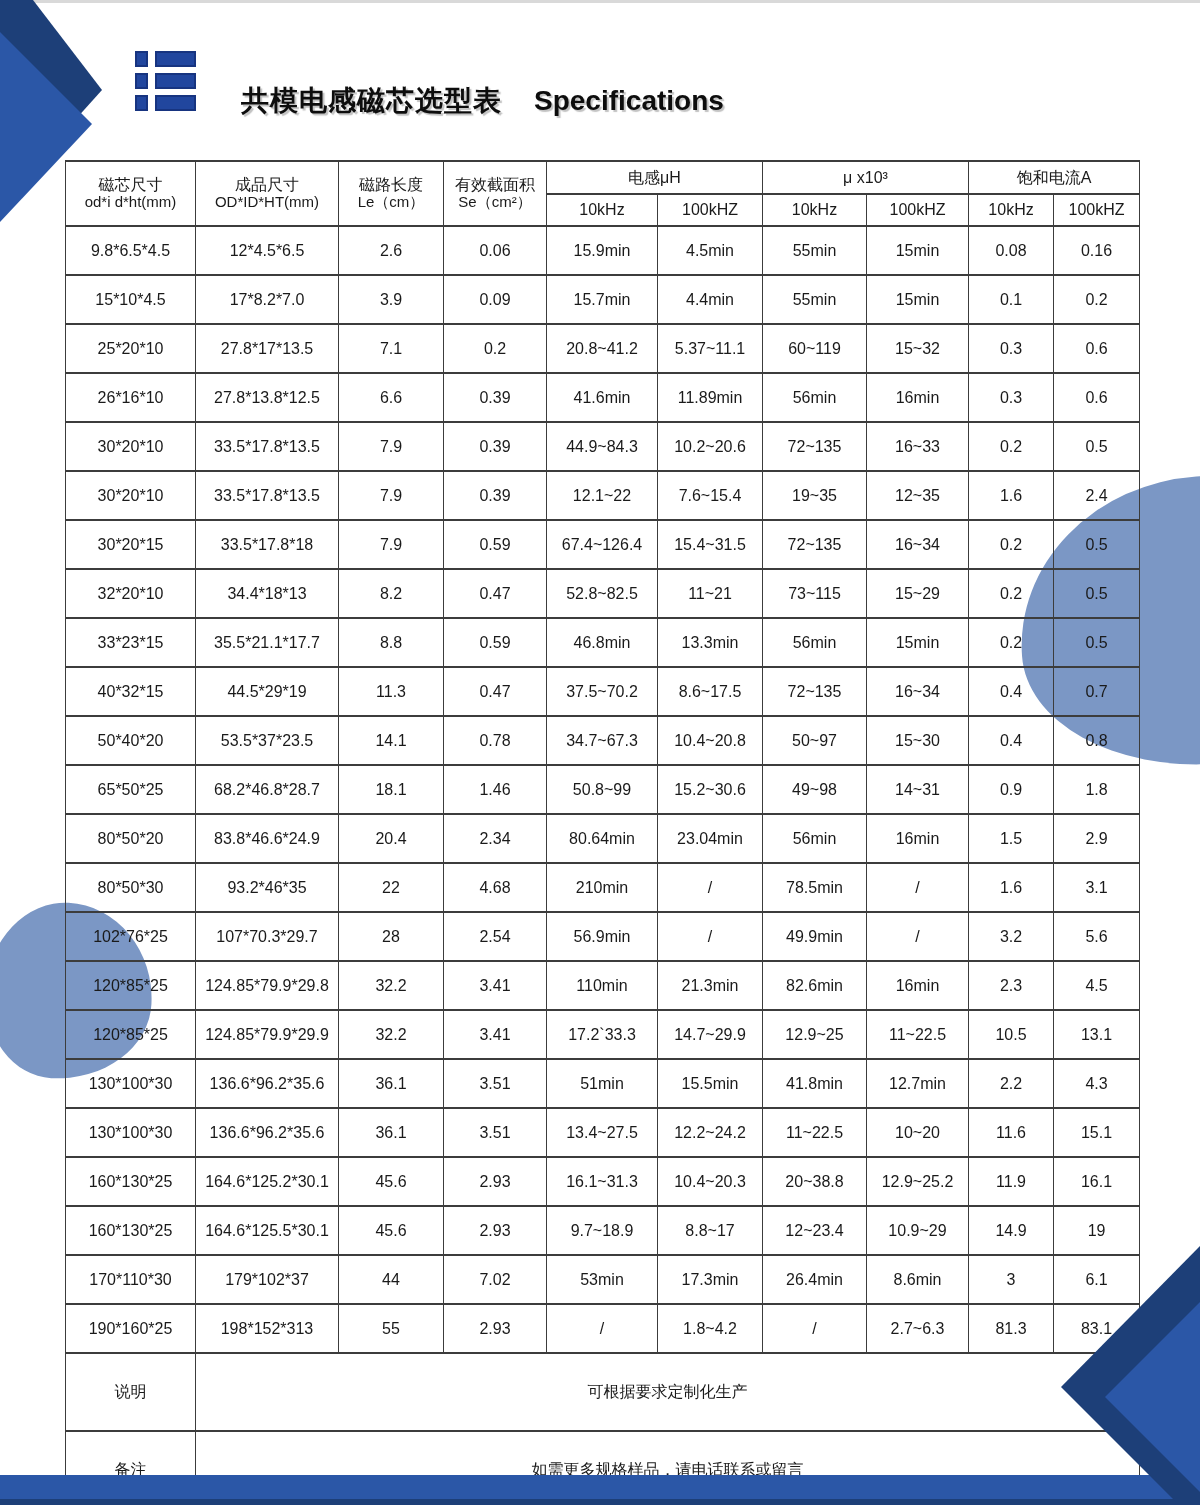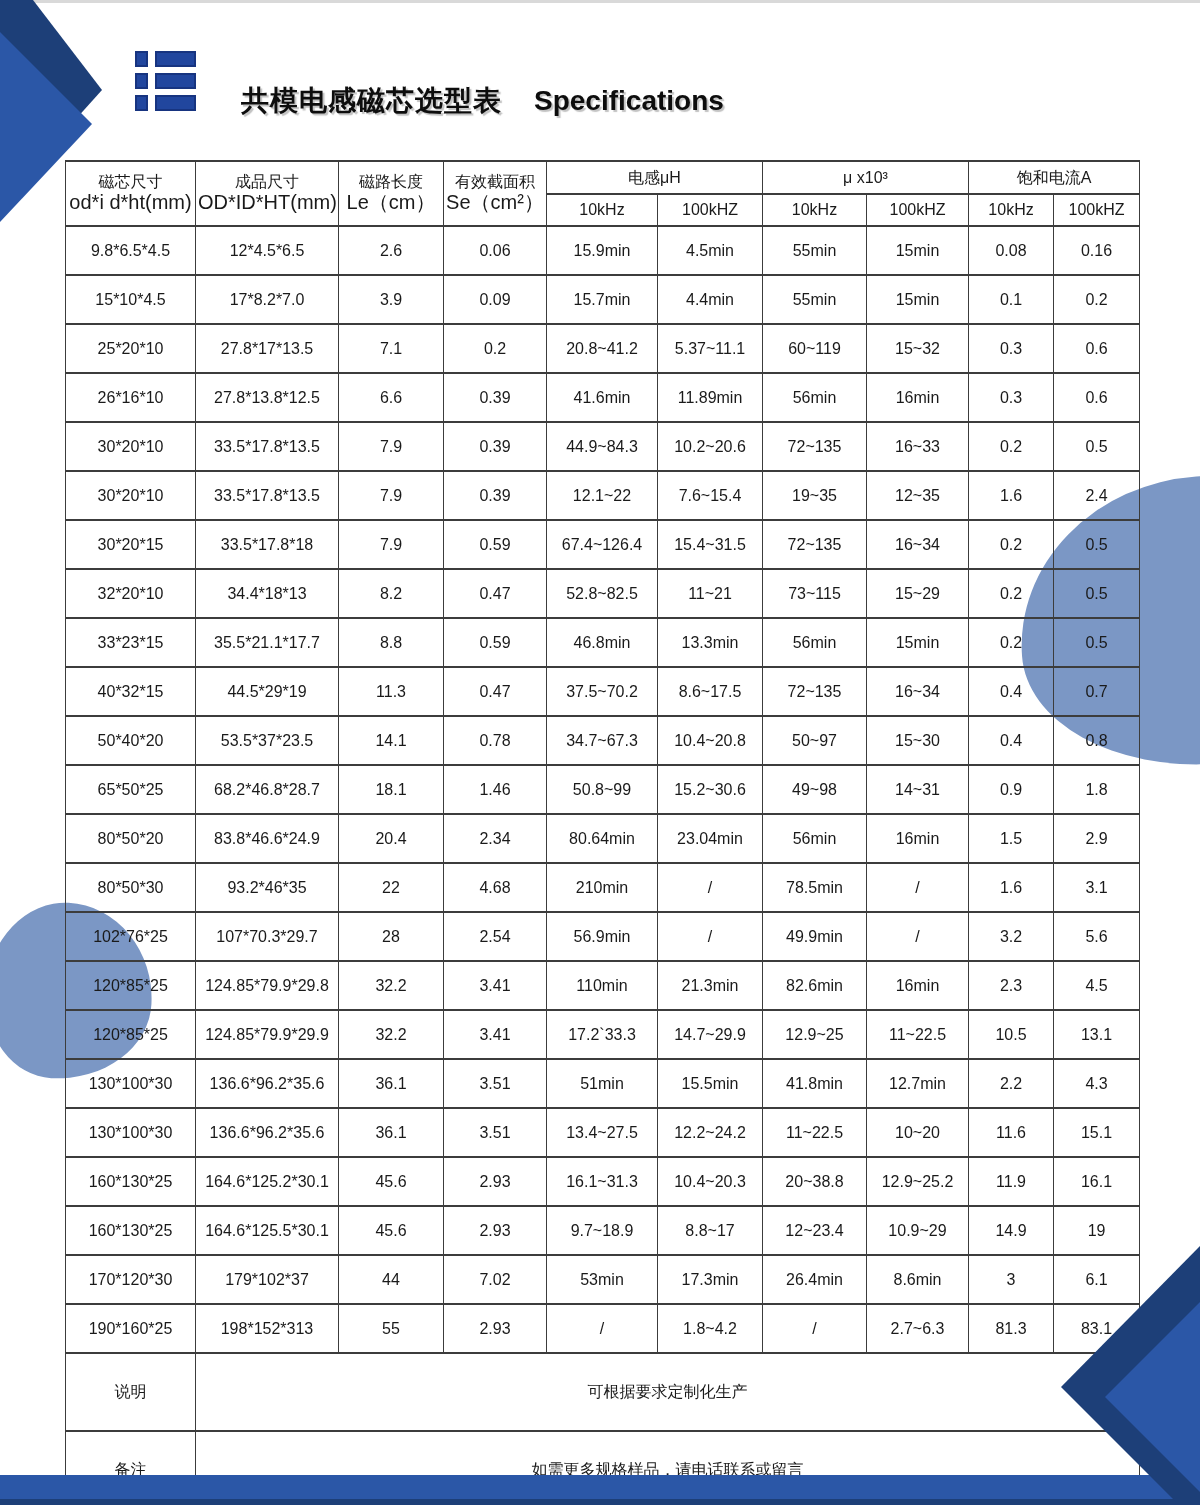--- a/index.html
+++ b/index.html
@@ -47,21 +47,21 @@
   th,td{
     border-left:1px solid #3c3c3c;border-right:1px solid #3c3c3c;
     border-top:2px solid #3c3c3c;border-bottom:2px solid #3c3c3c;
     text-align:center;vertical-align:middle;
     font-size:16px;font-weight:400;padding:0 2px;background:transparent;
   }
   thead th{line-height:1.12;}
   thead tr.grp th{height:31px;}
   thead tr.sub th{height:30px;margin-top:12px;}
   tbody.data td{height:47px;}
-  .hdr-sub{display:block;font-size:20px;}
+  .hdr-sub{display:block;font-size:15px;}
   tbody.notes th{height:76px;font-weight:400;}
   tbody.notes td{height:76px;}
 </style>
 </head>
 <body>
 
 <div class="top-hairline"></div>
 
 <svg class="corner-tl" width="135" height="235" viewBox="0 0 135 235">
   <polygon points="0,0 33,0 102,90 30,170 0,140" fill="#1d3f78"></polygon>
@@ -382,21 +382,21 @@
           <td>45.6</td>
           <td>2.93</td>
           <td>9.7~18.9</td>
           <td>8.8~17</td>
           <td>12~23.4</td>
           <td>10.9~29</td>
           <td>14.9</td>
           <td>19</td>
         </tr>
         <tr>
-          <td>170*120*30</td>
+          <td>170*110*30</td>
           <td>179*102*37</td>
           <td>44</td>
           <td>7.02</td>
           <td>53min</td>
           <td>17.3min</td>
           <td>26.4min</td>
           <td>8.6min</td>
           <td>3</td>
           <td>6.1</td>
         </tr>

